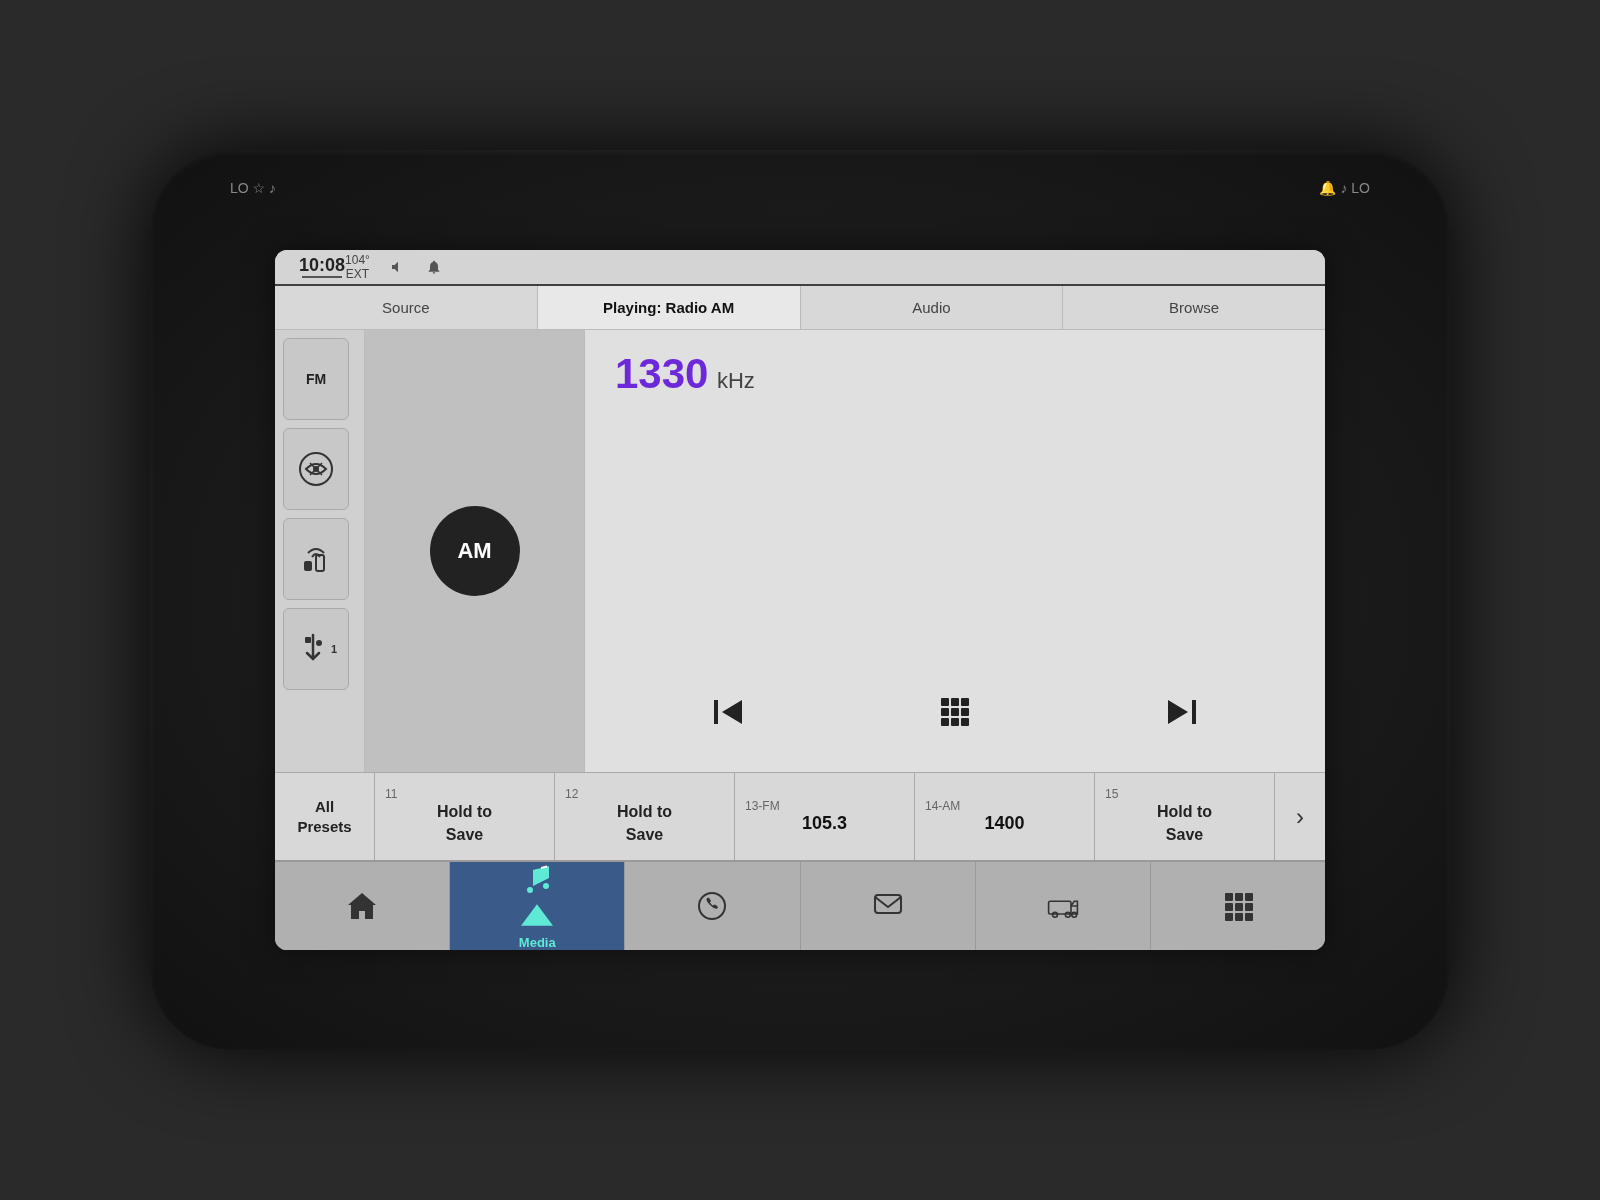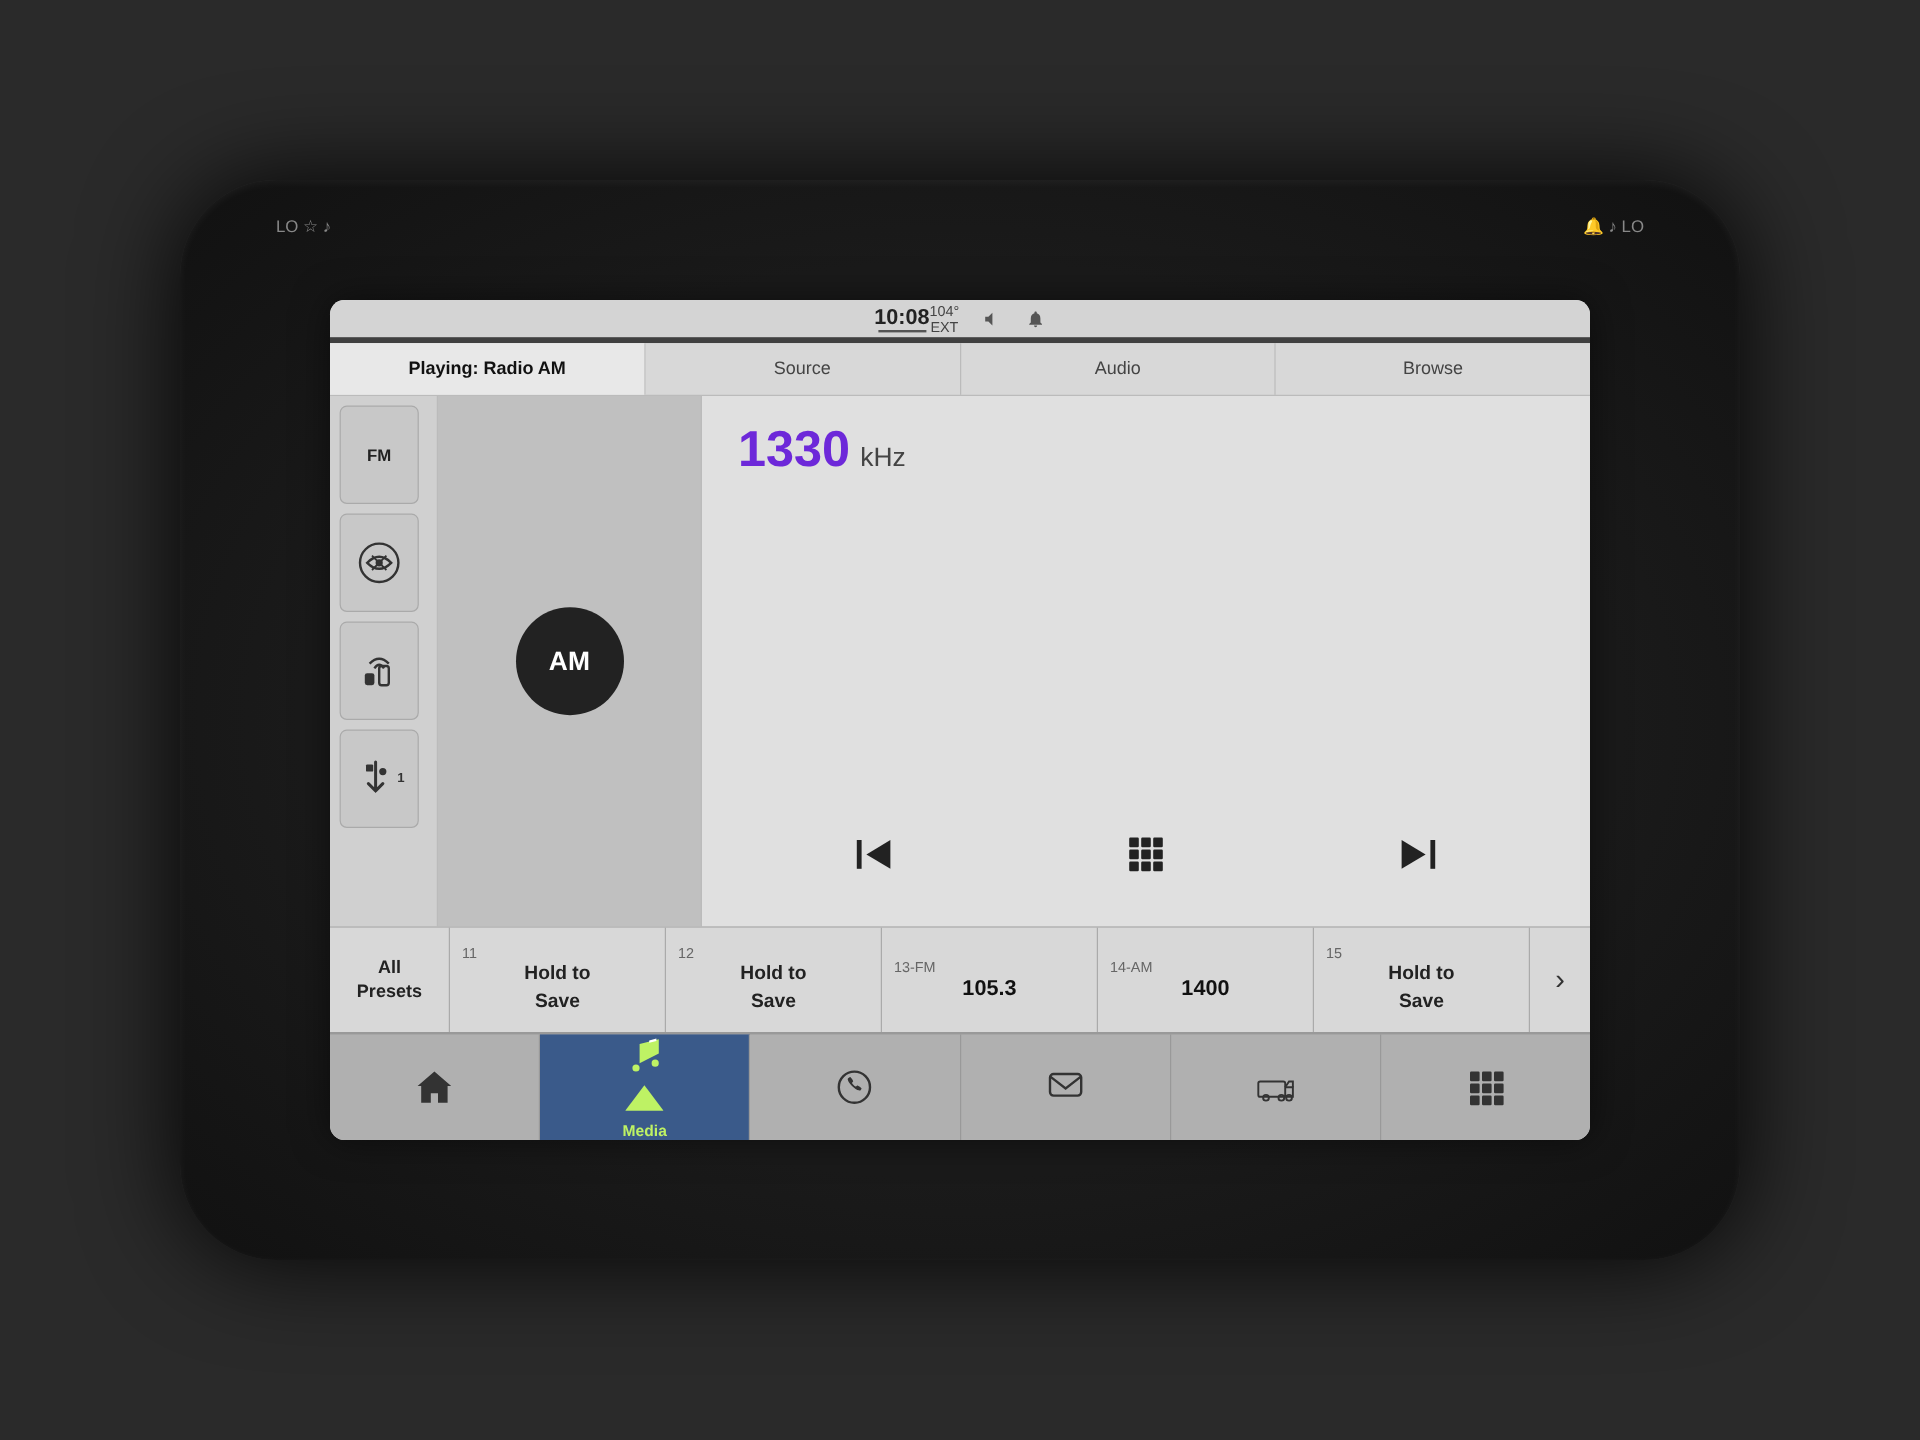--- a/index.html
+++ b/index.html
@@ -36,25 +36,25 @@
       flex-direction: column;
       box-shadow: 0 0 30px rgba(0,0,0,0.5), inset 0 0 2px rgba(0,0,0,0.3);
     }
 
     
     .status-bar {
       background: #d4d4d4;
       height: 36px;
       display: flex;
       align-items: center;
-      justify-content: center;
+      justify-content: flex-start;
       padding: 0 24px;
       font-size: 13px;
       color: #333;
-      border-bottom: 5px solid #404040;
+      border-bottom: 2px solid #404040;
     }
     .status-left, .status-right {
       display: flex;
       align-items: center;
       gap: 20px;
     }
     .status-center {
       display: flex;
       flex-direction: column;
       align-items: center;
@@ -275,21 +275,21 @@
       justify-content: center;
       cursor: pointer;
       gap: 4px;
       color: #333;
       font-size: 12px;
       border-right: 1px solid #999;
     }
     .bottom-nav-btn:last-child { border-right: none; }
     .bottom-nav-btn.active {
       background: #3a5a8a;
-      color: #bef264;
+      color: #5eead4;
     }
     .bottom-nav-btn svg {
       width: 32px;
       height: 32px;
     }
     .bottom-nav-label {
       font-size: 13px;
       font-weight: bold;
     }
 
@@ -335,22 +335,22 @@
         <svg viewBox="0 0 24 24" width="16" height="16" fill="#555">
             <path d="M3 9v6h4l5 5V4L7 9H3z"></path>
           </svg>
         <svg viewBox="0 0 24 24" width="16" height="16" fill="#555">
             <path d="M12 22c1.1 0 2-.9 2-2h-4c0 1.1.9 2 2 2zm6-6v-5c0-3.07-1.63-5.64-4.5-6.32V4c0-.83-.67-1.5-1.5-1.5s-1.5.67-1.5 1.5v.68C7.64 5.36 6 7.92 6 11v5l-2 2v1h16v-1l-2-2z"></path>
           </svg>
       </div>
     </div>
 
     <div class="nav-tabs">
+      <div class="nav-tab">Source</div>
       <div class="nav-tab active">Playing: Radio AM</div>
-      <div class="nav-tab">Source</div>
       <div class="nav-tab">Audio</div>
       <div class="nav-tab">Browse</div>
     </div>
 
     <div class="main-content">
 
       <div class="source-sidebar">
         <div class="source-btn">
           <span>FM</span>
         </div>

